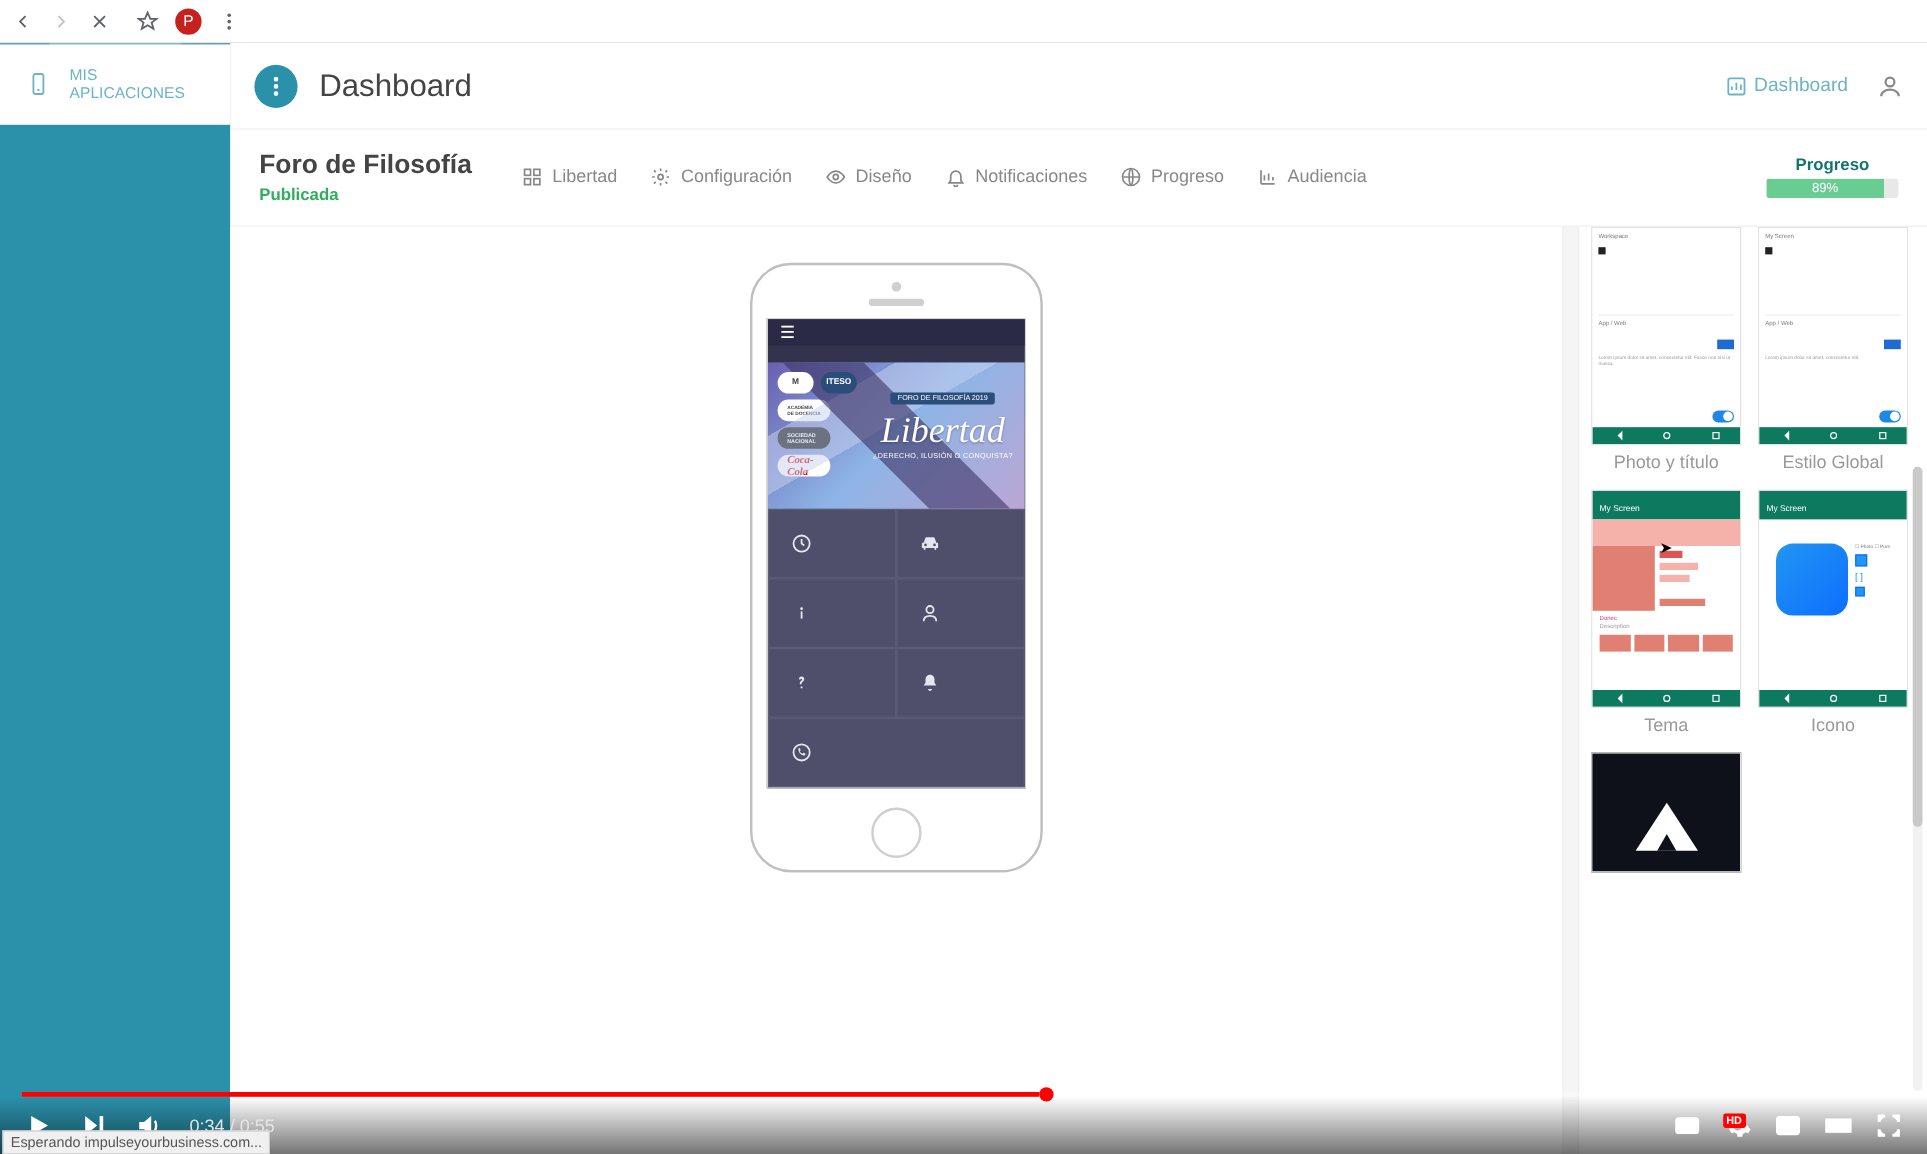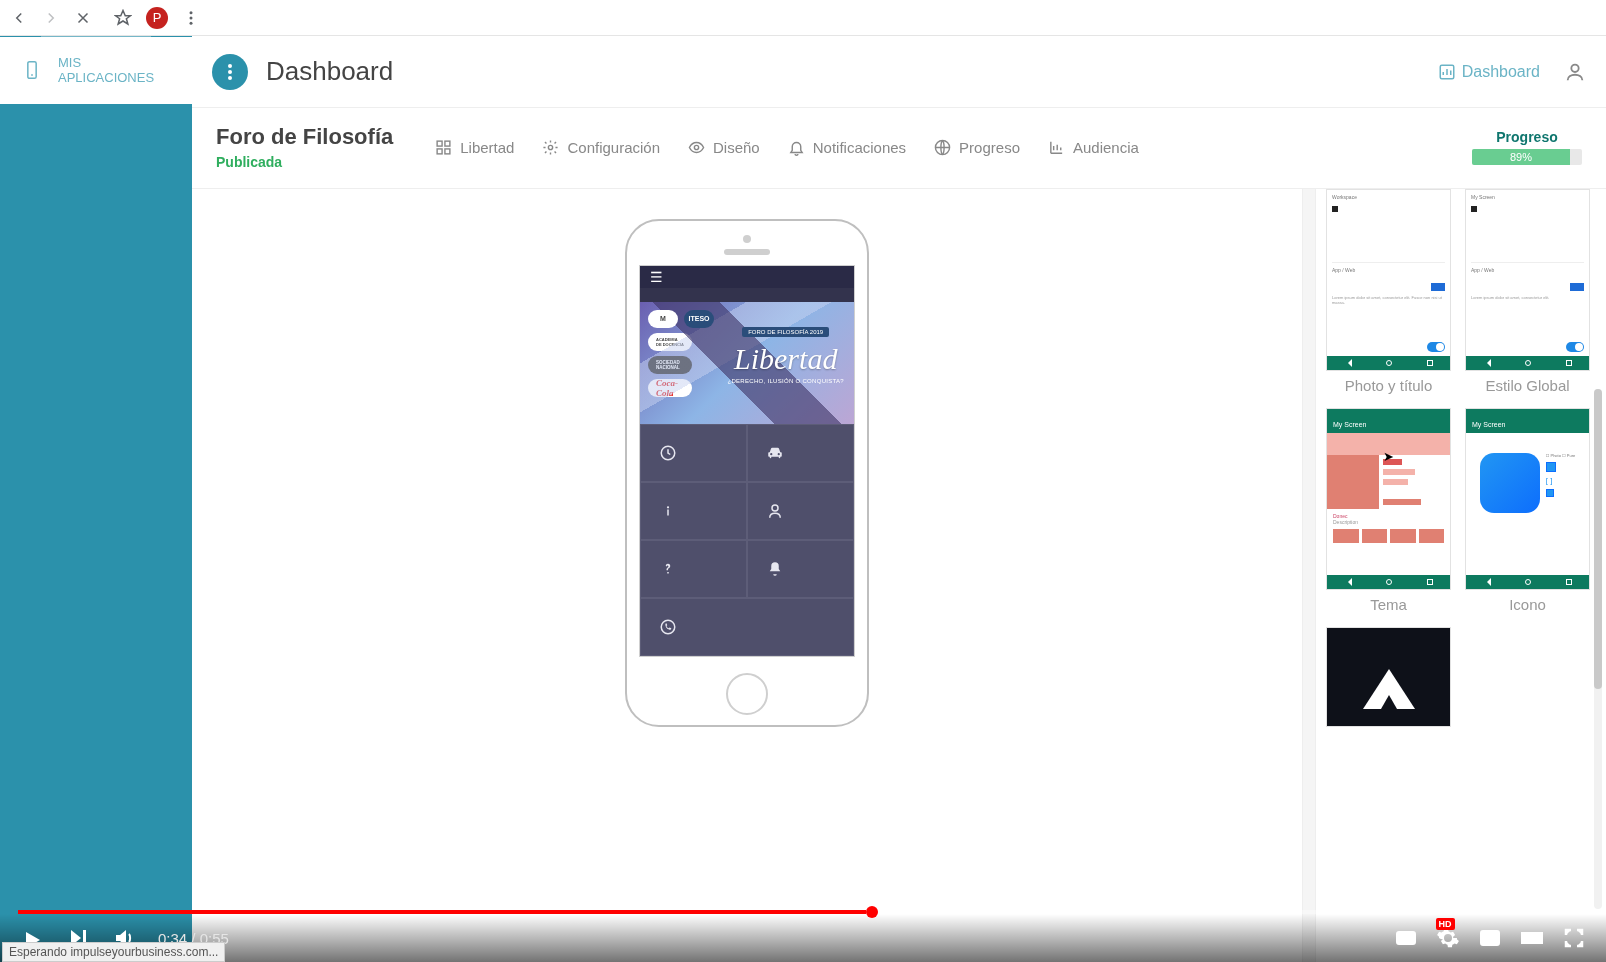--- a/index.html
+++ b/index.html
@@ -133,21 +133,21 @@
 .theme-scroll-track { position:absolute; right:4px; top:200px; width:8px; height:520px; background:#f1f1f1; border-radius:4px; }
 .theme-scroll-thumb { width:100%; height:300px; background:#c9c9c9; border-radius:4px; }
 
 
 .video-overlay { position:absolute; left:0; right:0; bottom:0; display:flex; flex-direction:column; pointer-events:none; }
 .status-strip { position:absolute; bottom:0; left:2px; background:#f0f0f0; border:1px solid #ccc; font-size:12px; color:#555; padding:2px 6px; }
 .video-progress { height:4px; background:rgba(255,255,255,0.35); position:relative; margin:0 18px; }
 .video-progress .played { position:absolute; left:0; top:0; bottom:0; background:#ff0000; width:54%; }
 .video-progress .knob { position:absolute; left:54%; top:-4px; width:12px; height:12px; background:#ff0000; border-radius:50%; }
 .video-controls { height:48px; display:flex; align-items:center; padding:0 20px; gap:22px; color:#fff; background:linear-gradient(to top, rgba(0,0,0,0.55), transparent); }
-.vc-btn { width:24px; height:24px; display:flex; justify-content:center; }
+.vc-btn { width:24px; height:24px; display:flex; align-items:center; justify-content:center; }
 .vc-btn svg { width:100%; height:100%; fill:#fff; }
 .vc-btn.play svg { width:28px; height:28px; }
 .v-time { font-size:15px; color:#e5e5e5; }
 .vc-right { margin-left:auto; display:flex; align-items:center; gap:18px; }
 .badge-hd { background:#ff0000; color:#fff; font-size:9px; font-weight:bold; padding:1px 3px; border-radius:2px; position:absolute; margin-left:-6px; margin-top:-8px; }
 .copyright { font-size:12px; color:#999; position:absolute; right:40px; bottom:14px; z-index:-1; }
 </style>
 </head>
 <body>
 

